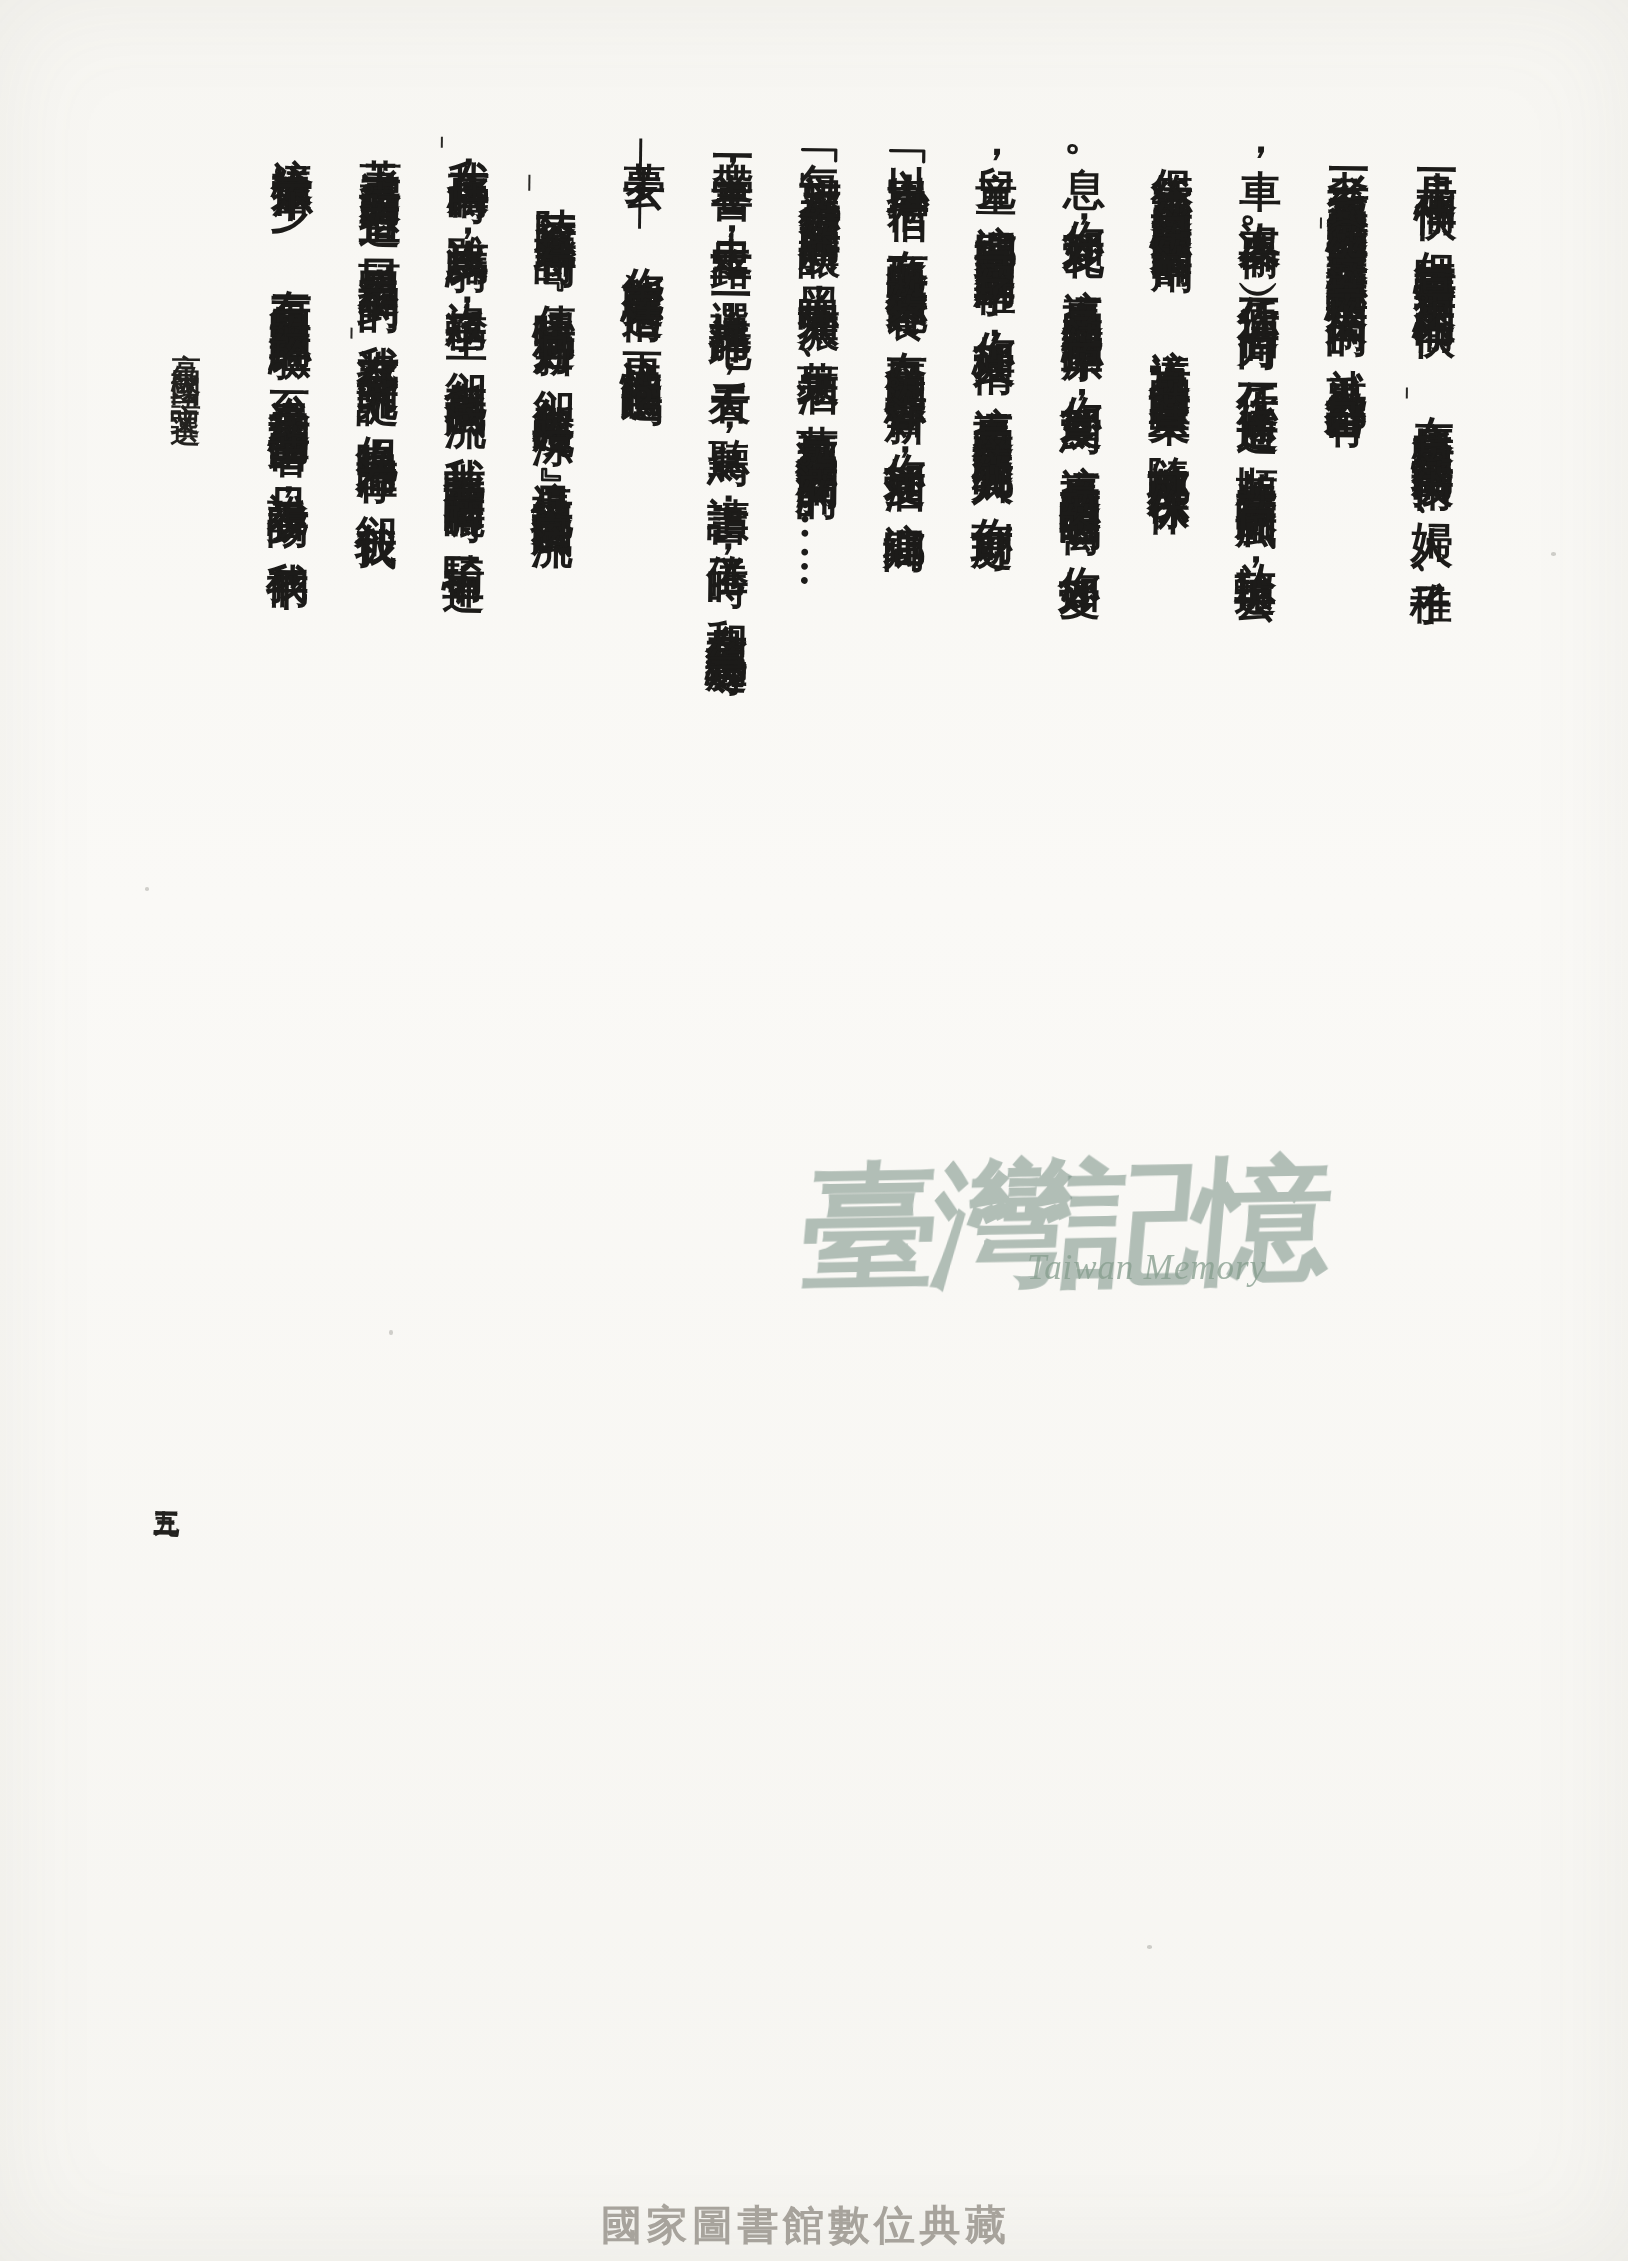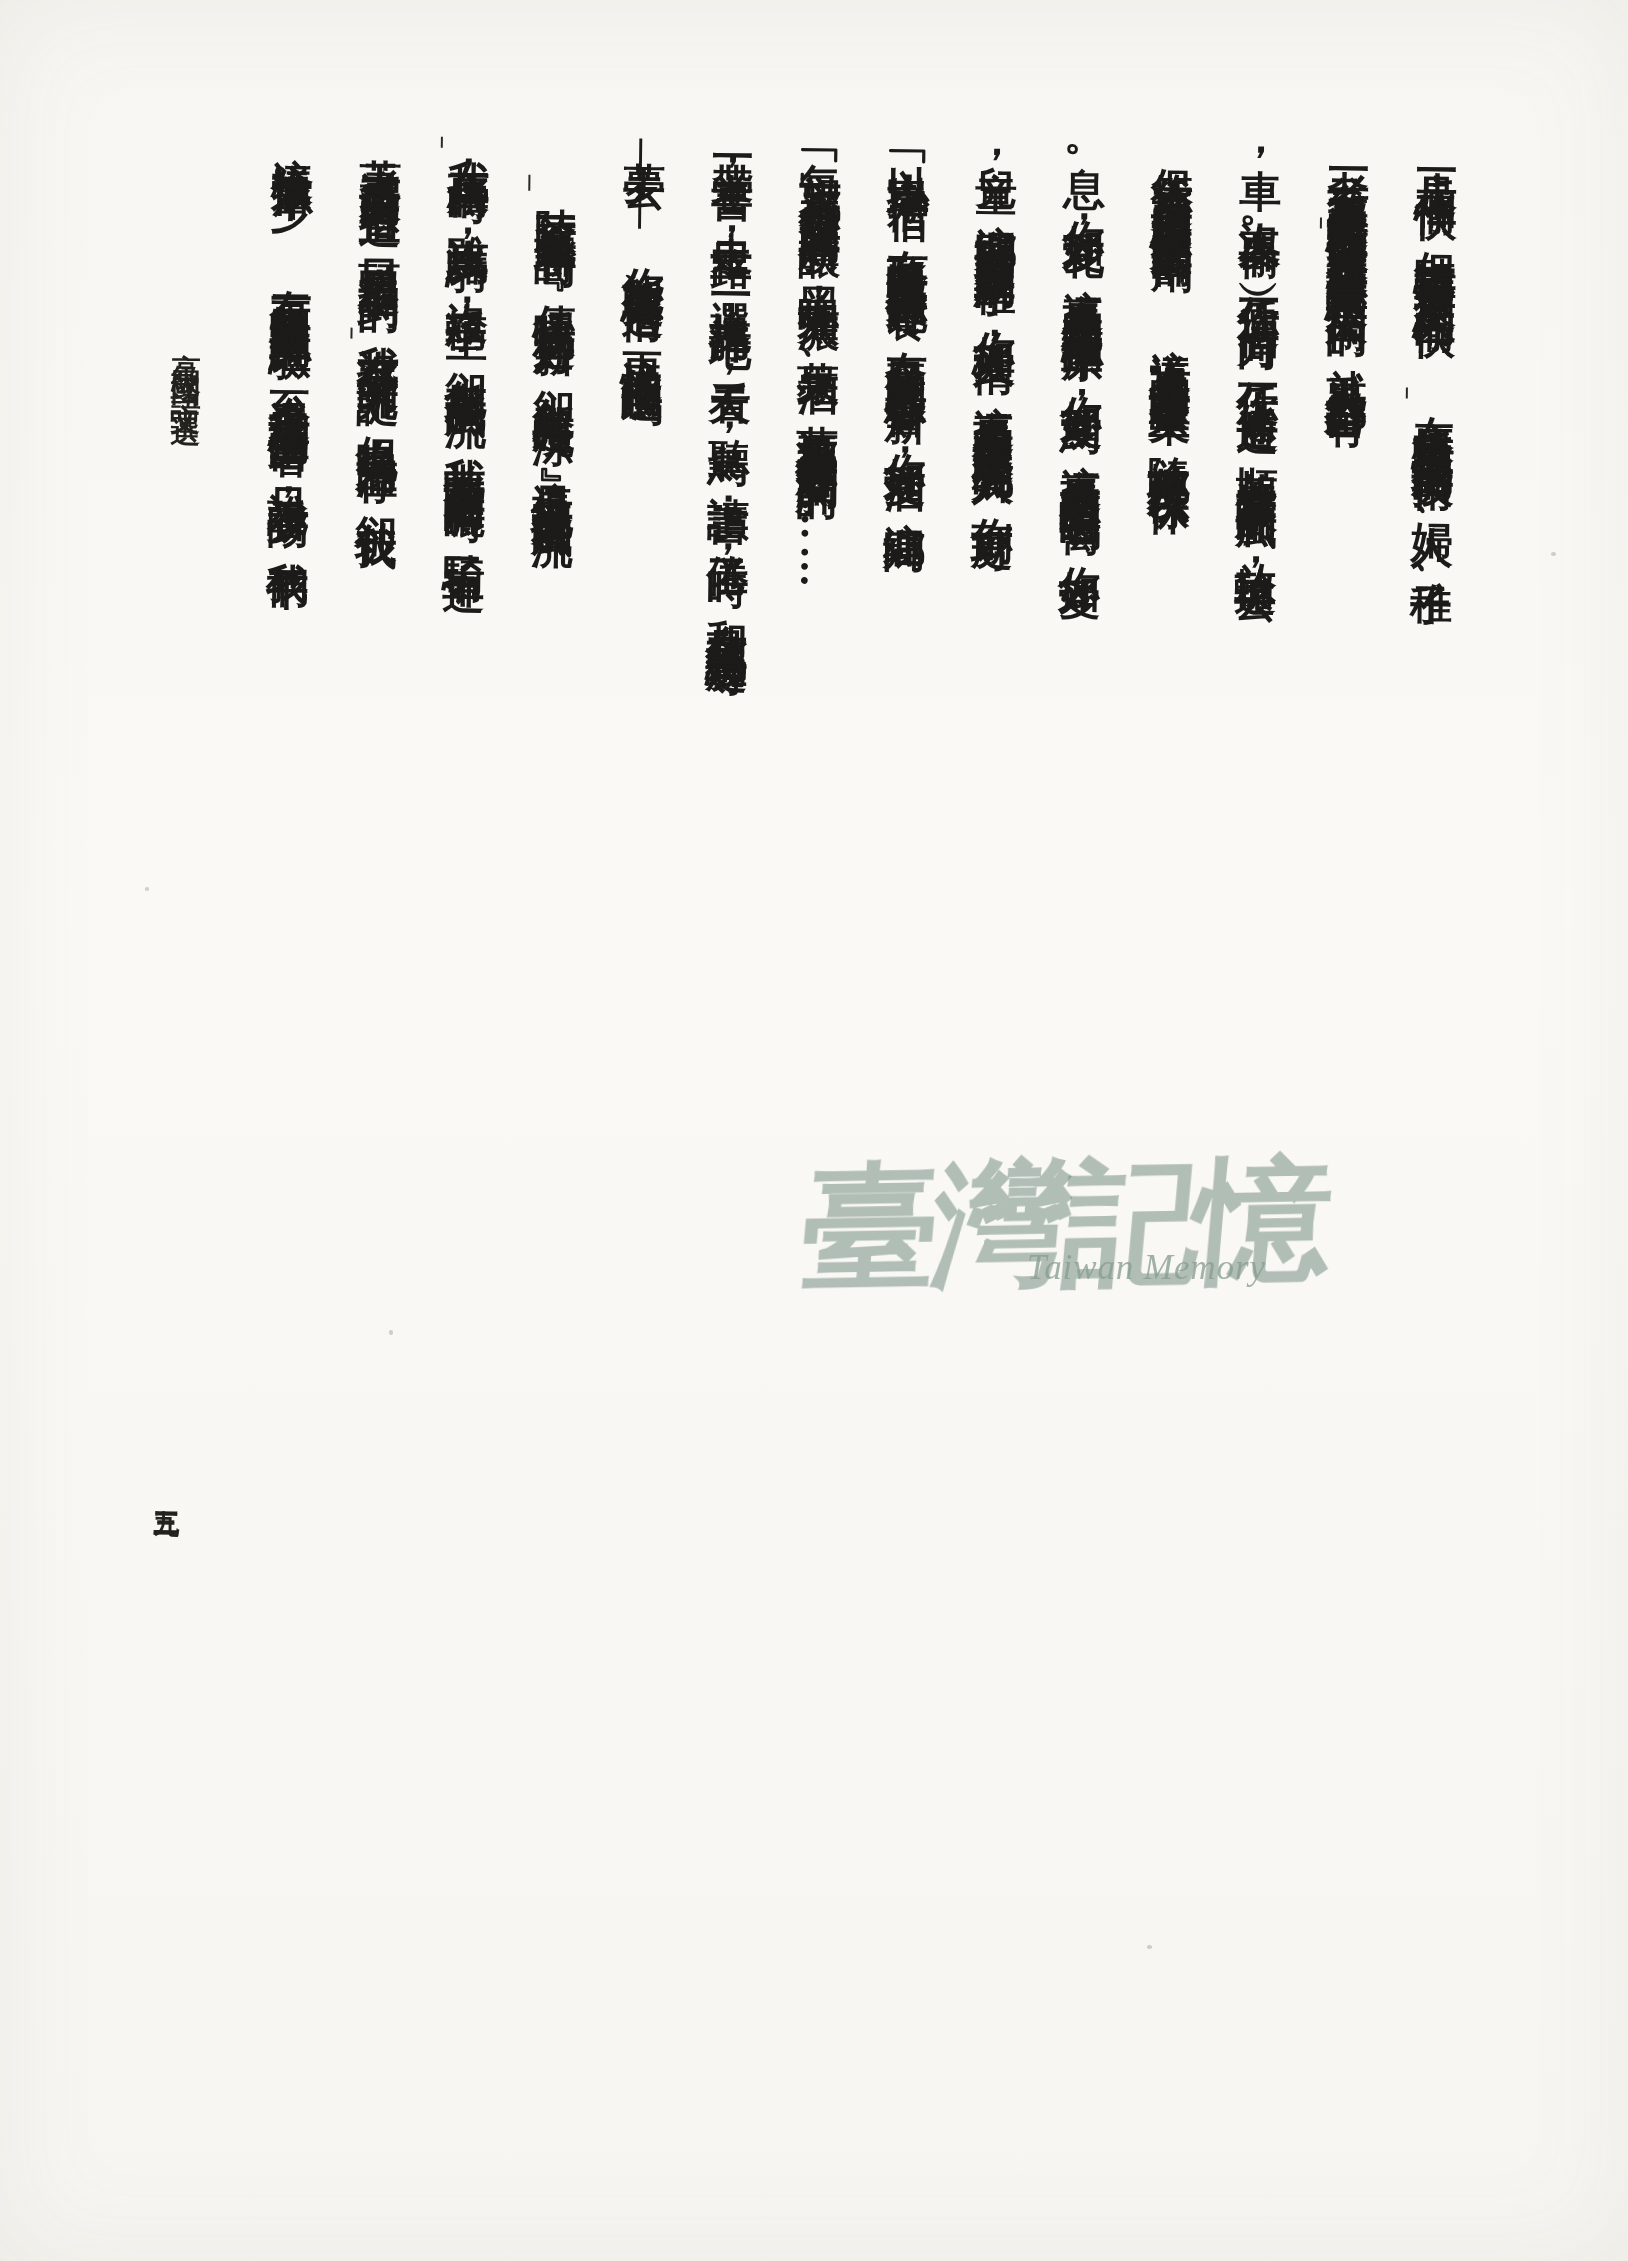--- a/index.html
+++ b/index.html
@@ -91,19 +91,20 @@
         <div class="col">我在<span class="pn">康橋</span>時，雖沒馬騎，沒轎子坐，卻也有我的風流：我常常在夕陽西曬時，騎了車迎</div>
         <div class="col">著天邊扁大的日頭直追。日頭是追不到的，我沒有<span class="pn">夸父</span>的荒誕；但晚景的溫存，卻被我</div>
         <div class="col">這樣偷嘗了不少。　有三兩幅圖畫似的經驗，至今還是栩栩的留著。只說看夕陽，我們平</div>
       </div>
     <div class="pagenum">三三九</div>
   </div>
 
   <div class="wm-cjk">臺灣記憶</div>
   <div class="wm-latin">Taiwan Memory</div>
 
+  <div class="caption">國家圖書館數位典藏</div>
 
   <div class="speck s1"></div>
   <div class="speck s2"></div>
   <div class="speck s3"></div>
   <div class="speck s4"></div>
 </div>
 
 
 </body></html>

